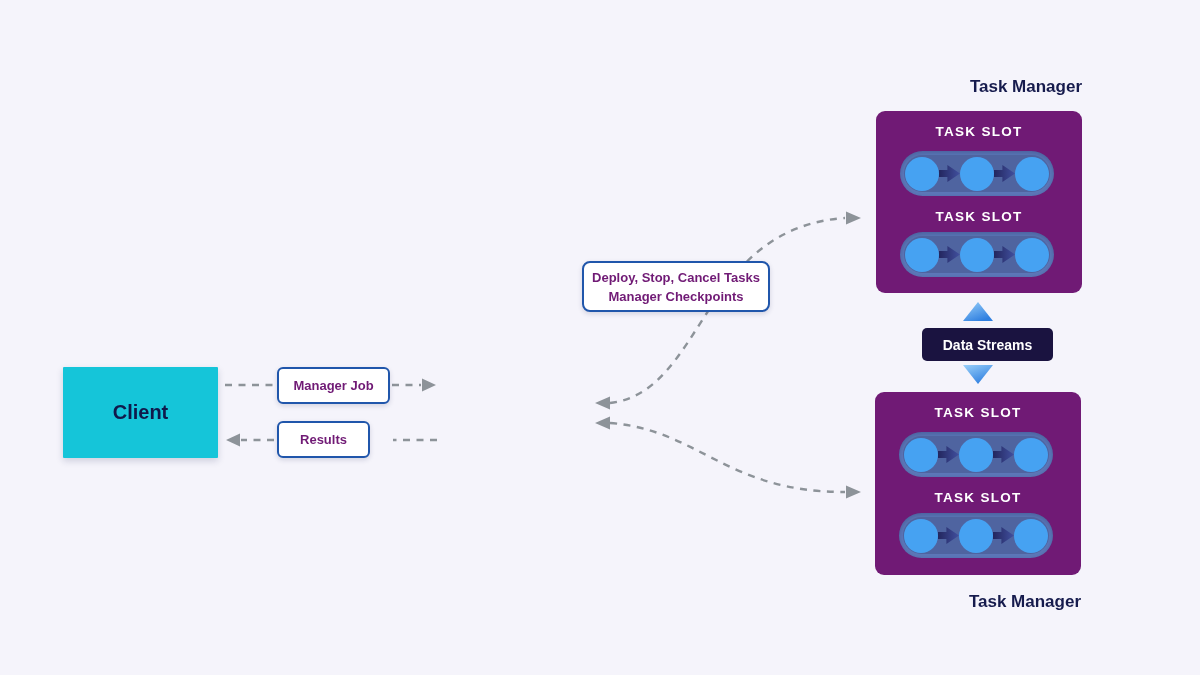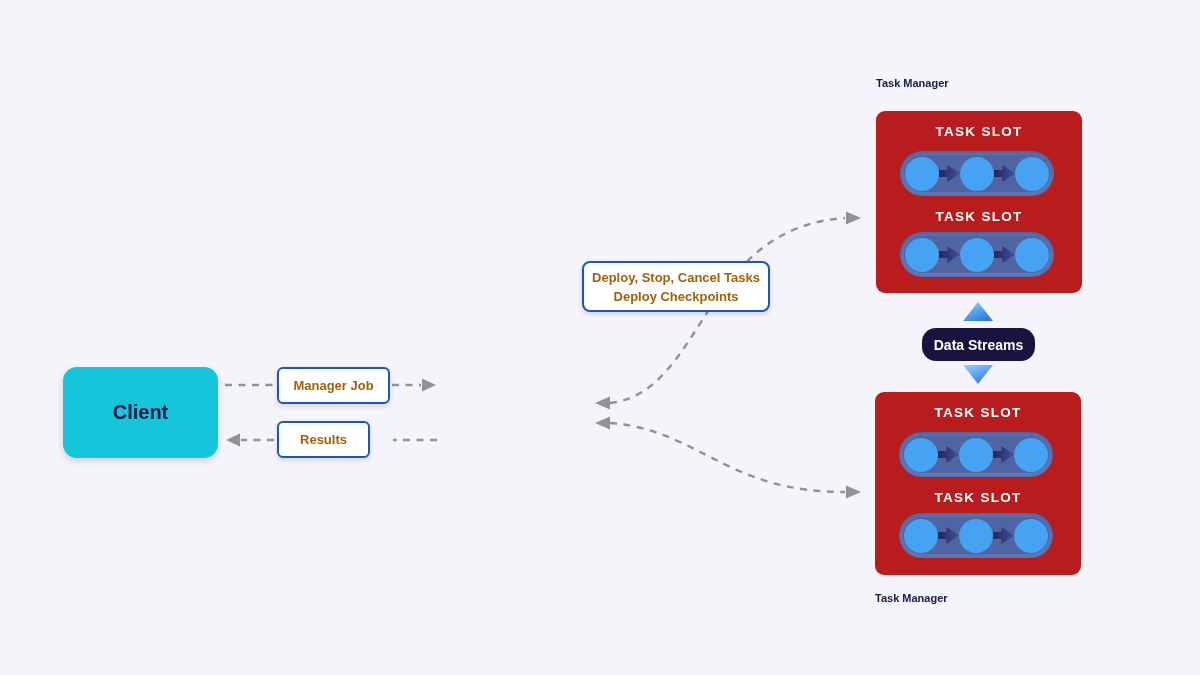--- a/index.html
+++ b/index.html
@@ -22,62 +22,62 @@
     fill: none;
     stroke: #8D9399;
     stroke-width: 2.4;
     stroke-dasharray: 7 6.5;
   }
   .ahead { fill: #8D9399; }
 
   .cyan-box {
     position: absolute;
     background: #15C5D9;
-    border-radius: 14px;
+    border-radius: 1px;
     display: flex; align-items: center; justify-content: center;
     color: #10194B;
     font-size: 20px; font-weight: 700;
     z-index: 2;
     box-shadow: 0 3px 7px rgba(30,40,90,0.18);
   }
   .client-box { left: 63px; top: 367px; width: 155px; height: 91px; }
   .jm-box     { left: 439px; top: 367px; width: 155px; height: 91px; }
 
   .white-label {
     position: absolute;
     background: #FFFFFF;
     border: 2px solid #2056AB;
     border-radius: 6px;
     box-sizing: border-box;
     display: flex; flex-direction: column; align-items: center; justify-content: center;
-    color: #a16207;
+    color: #701a75;
     font-size: 13px; font-weight: 700;
     z-index: 2;
     box-shadow: 0 2px 5px rgba(30,40,90,0.16);
     text-align: center;
   }
   .submit-label  { left: 277px; top: 367px; width: 113px; height: 37px; }
   .results-label { left: 277px; top: 421px; width: 93px; height: 37px; }
   .deploy-label  { left: 582px; top: 261px; width: 188px; height: 51px; line-height: 19px; border-radius: 8px; }
 
   .tm-title {
     position: absolute;
     width: 206px;
-    text-align: left;
+    text-align: right;
     color: #161B4D;
-    font-size: 11px; font-weight: 700;
+    font-size: 17px; font-weight: 700;
     z-index: 2;
   }
   .tm-title-top    { left: 876px; top: 77px; }
   .tm-title-bottom { left: 875px; top: 592px; }
 
   .tm-box {
     position: absolute;
     width: 206px; height: 182px;
-    background: #b91c1c;
+    background: #701a75;
     border-radius: 9px;
     z-index: 2;
   }
   .tm-top    { left: 876px; top: 111px; }
   .tm-bottom { left: 875px; top: 392px; height: 183px; }
 
   .slot-label {
     position: absolute; left: 0; width: 100%;
     text-align: center;
     color: #FFFFFF;
@@ -113,23 +113,23 @@
   }
   .flow-arrow {
     width: 21px; height: 20px;
     background: linear-gradient(90deg, #23265E, #41509F);
     clip-path: polygon(0 33%, 40% 33%, 40% 8%, 100% 50%, 40% 92%, 40% 67%, 0 67%);
   }
 
   .badge {
     position: absolute;
     left: 922px; top: 328px;
-    width: 113px; height: 33px;
+    width: 131px; height: 33px;
     background: #1A1340;
-    border-radius: 14px;
+    border-radius: 5px;
     display: flex; align-items: center; justify-content: center;
     color: #FFFFFF;
     font-size: 14px; font-weight: 700;
     z-index: 2;
   }
 </style>
 </head>
 <body>
 
 <div class="canvas">
@@ -172,21 +172,21 @@
     <span>Manager Job</span>
   </div>
 
   <div class="white-label results-label">
     <span>Results</span>
   </div>
 
 
   <div class="white-label deploy-label">
     <div>Deploy, Stop, Cancel Tasks</div>
-    <div>Deploy Checkpoints</div>
+    <div>Manager Checkpoints</div>
   </div>
 
   <div class="tm-title tm-title-top">Task Manager</div>
   <div class="tm-box tm-top">
     <div class="slot-label slot-label-1">TASK SLOT</div>
     <div class="slot-pill slot-pill-1">
       <div class="slot-inner">
         <div class="node-circle"></div>
         <div class="flow-arrow"></div>
         <div class="node-circle"></div>

